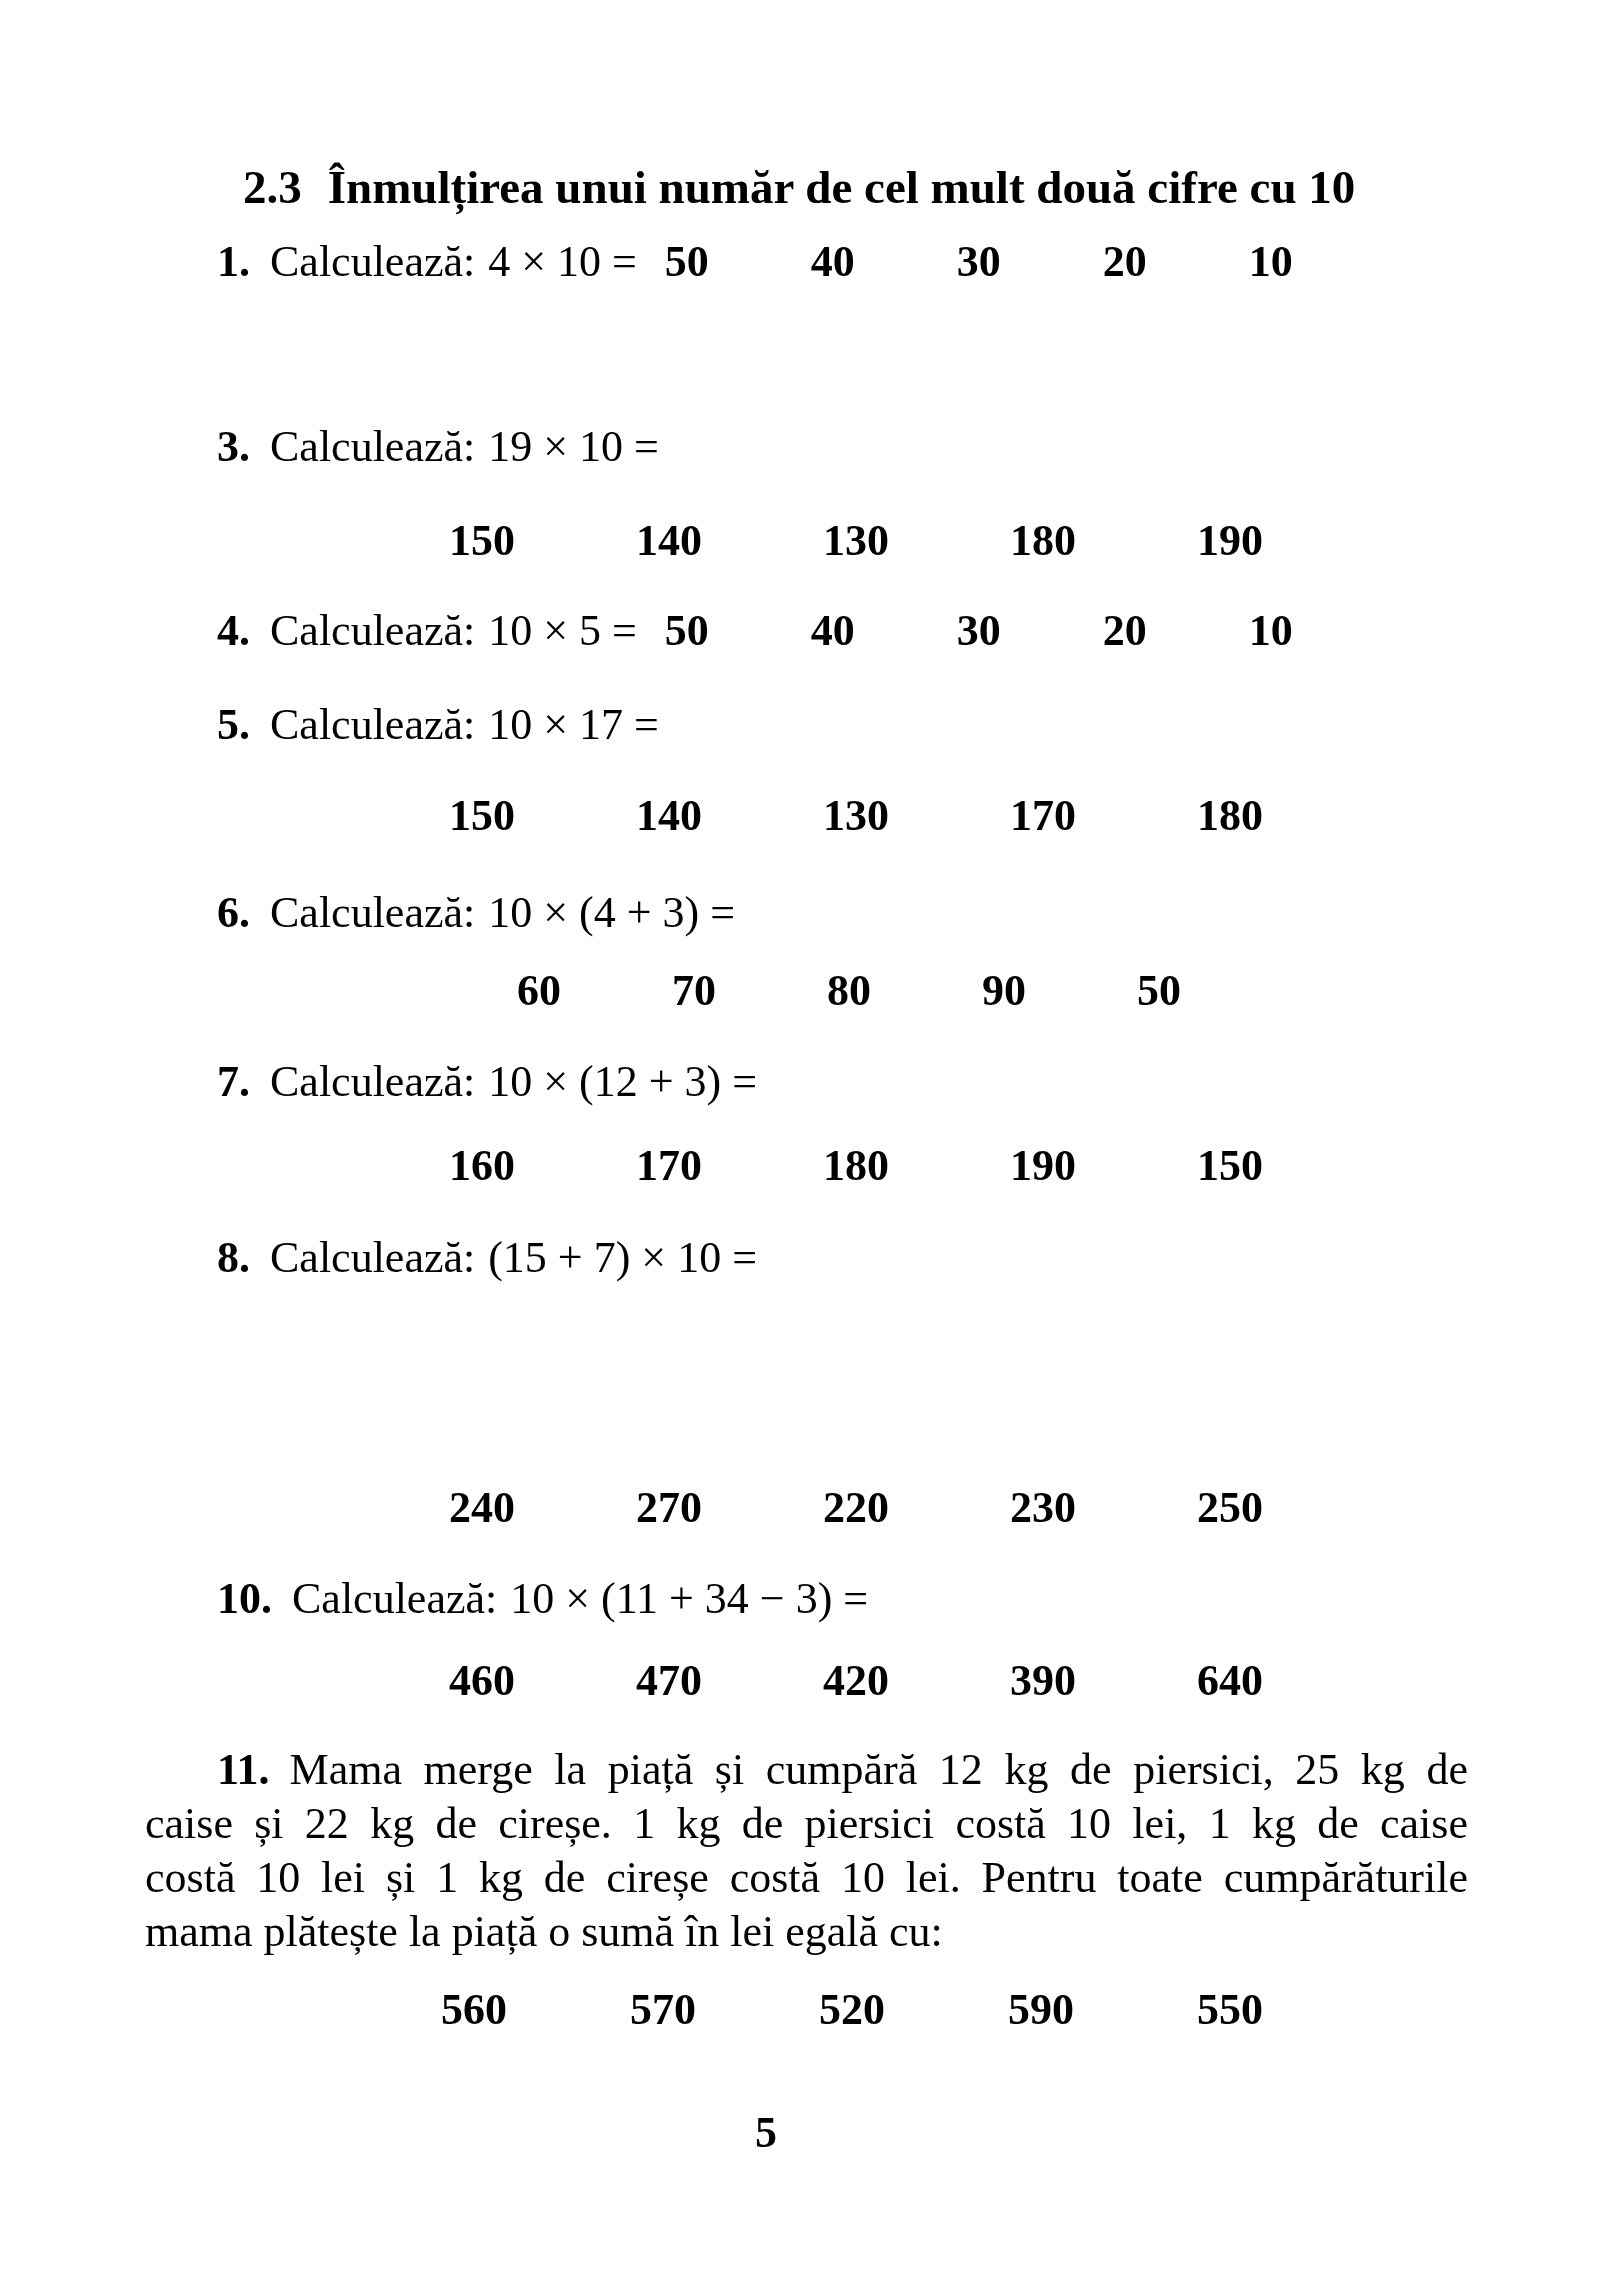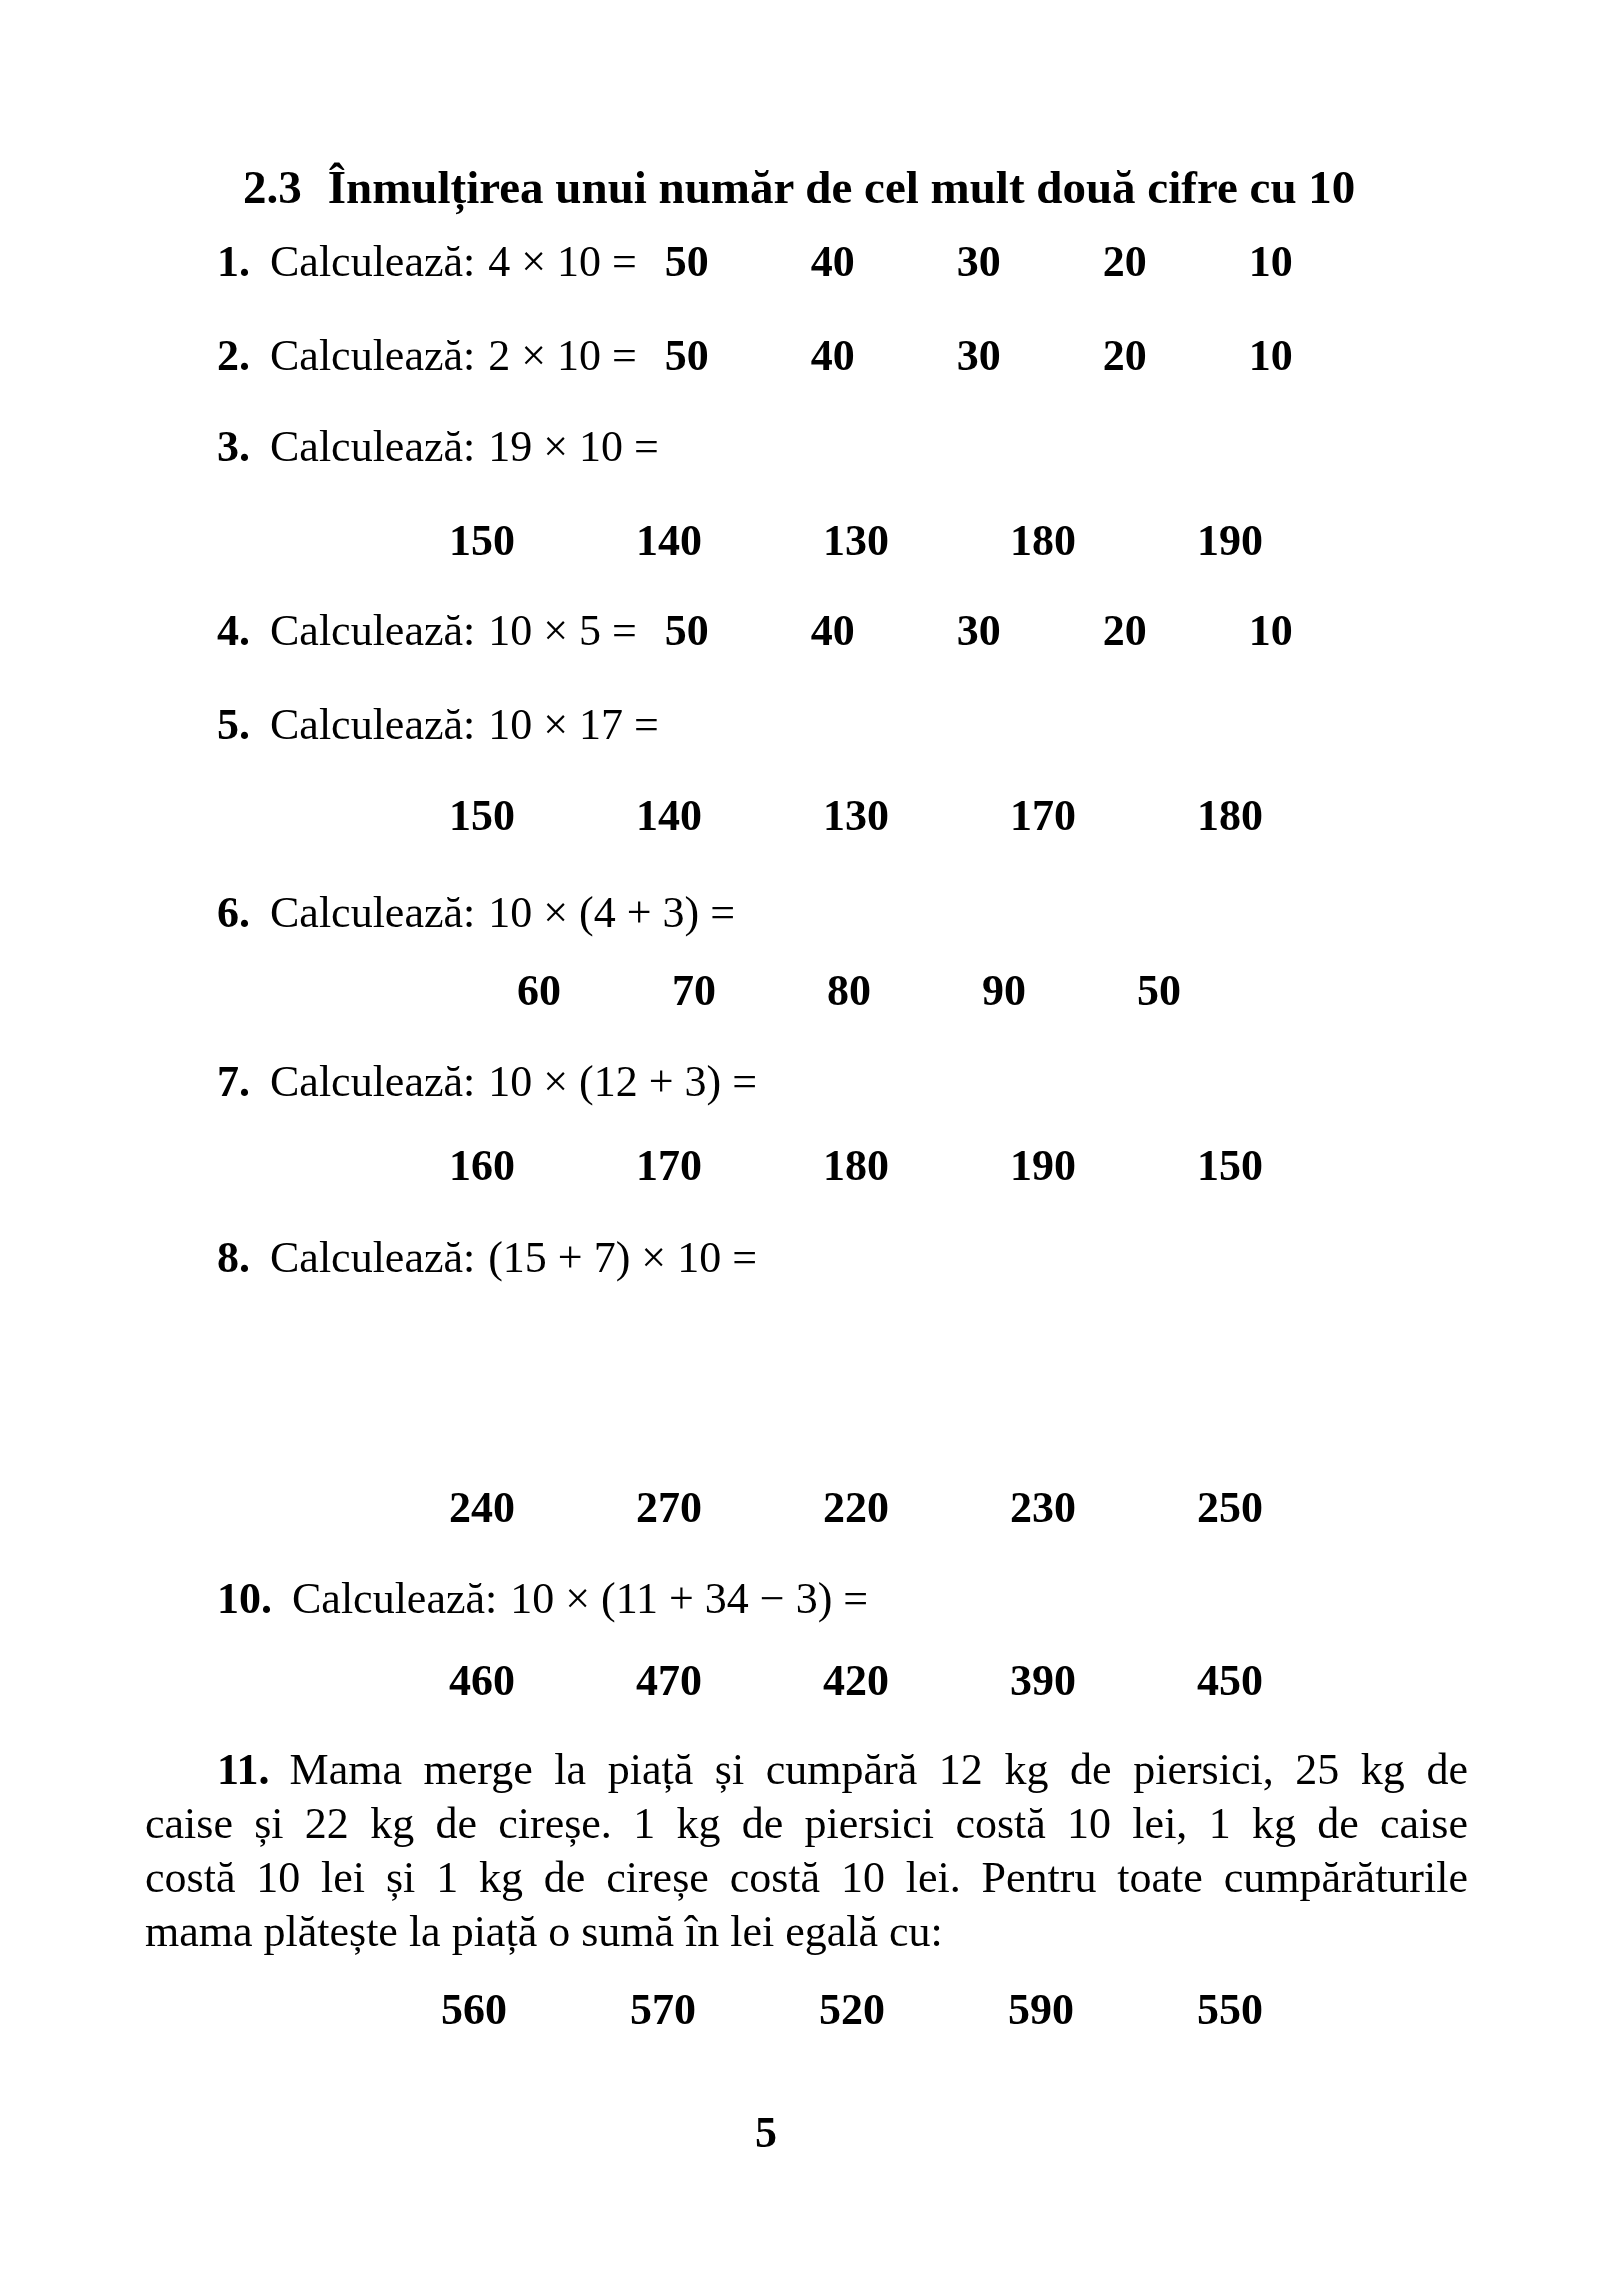--- a/index.html
+++ b/index.html
@@ -95,23 +95,20 @@
 <div class="page">
 
   <div class="row title-row" style="top:164px">
     <span class="sec-num">2.3</span><span>Înmulțirea unui număr de cel mult două cifre cu 10</span>
   </div>
 
   <div class="row" style="top:240px">
     <span class="ex-num">1.</span><span class="prompt">Calculează:</span><span class="expr">4 × 10 =</span><span class="opt-inline first">50</span><span class="opt-inline">40</span><span class="opt-inline">30</span><span class="opt-inline">20</span><span class="opt-inline">10</span>
   </div>
 
-  <div class="row" style="top:334px">
-    <span class="ex-num">2.</span><span class="prompt">Calculează:</span><span class="expr">2 × 10 =</span><span class="opt-inline first">50</span><span class="opt-inline">40</span><span class="opt-inline">30</span><span class="opt-inline">20</span><span class="opt-inline">10</span>
-  </div>
 
   <div class="row" style="top:425px">
     <span class="ex-num">3.</span><span class="prompt">Calculează:</span><span class="expr">19 × 10 =</span>
   </div>
   <div class="optrow" style="top:519px">
     <span class="opt">150</span><span class="opt">140</span><span class="opt">130</span><span class="opt">180</span><span class="opt">190</span>
   </div>
 
   <div class="row" style="top:609px">
     <span class="ex-num">4.</span><span class="prompt">Calculează:</span><span class="expr">10 × 5 =</span><span class="opt-inline first">50</span><span class="opt-inline">40</span><span class="opt-inline">30</span><span class="opt-inline">20</span><span class="opt-inline">10</span>
@@ -143,21 +140,21 @@
   </div>
 
   <div class="optrow" style="top:1486px">
     <span class="opt">240</span><span class="opt">270</span><span class="opt">220</span><span class="opt">230</span><span class="opt">250</span>
   </div>
 
   <div class="row" style="top:1577px">
     <span class="ex-num">10.</span><span class="prompt">Calculează:</span><span class="expr">10 × (11 + 34 − 3) =</span>
   </div>
   <div class="optrow" style="top:1659px">
-    <span class="opt">460</span><span class="opt">470</span><span class="opt">420</span><span class="opt">390</span><span class="opt">450</span>
+    <span class="opt">460</span><span class="opt">470</span><span class="opt">420</span><span class="opt">390</span><span class="opt">640</span>
   </div>
 
   <div class="para">
     <div class="pline first"><span class="ex-num">11.</span><span>Mama merge la piață și cumpără 12 kg de piersici, 25 kg de</span></div>
     <div class="pline">caise și 22 kg de cireșe. 1 kg de piersici costă 10 lei, 1 kg de caise</div>
     <div class="pline">costă 10 lei și 1 kg de cireșe costă 10 lei. Pentru toate cumpărăturile</div>
     <div class="pline last">mama plătește la piață o sumă în lei egală cu:</div>
   </div>
   <div class="optrow wide" style="top:1988px">
     <span class="opt">560</span><span class="opt">570</span><span class="opt">520</span><span class="opt">590</span><span class="opt">550</span>

